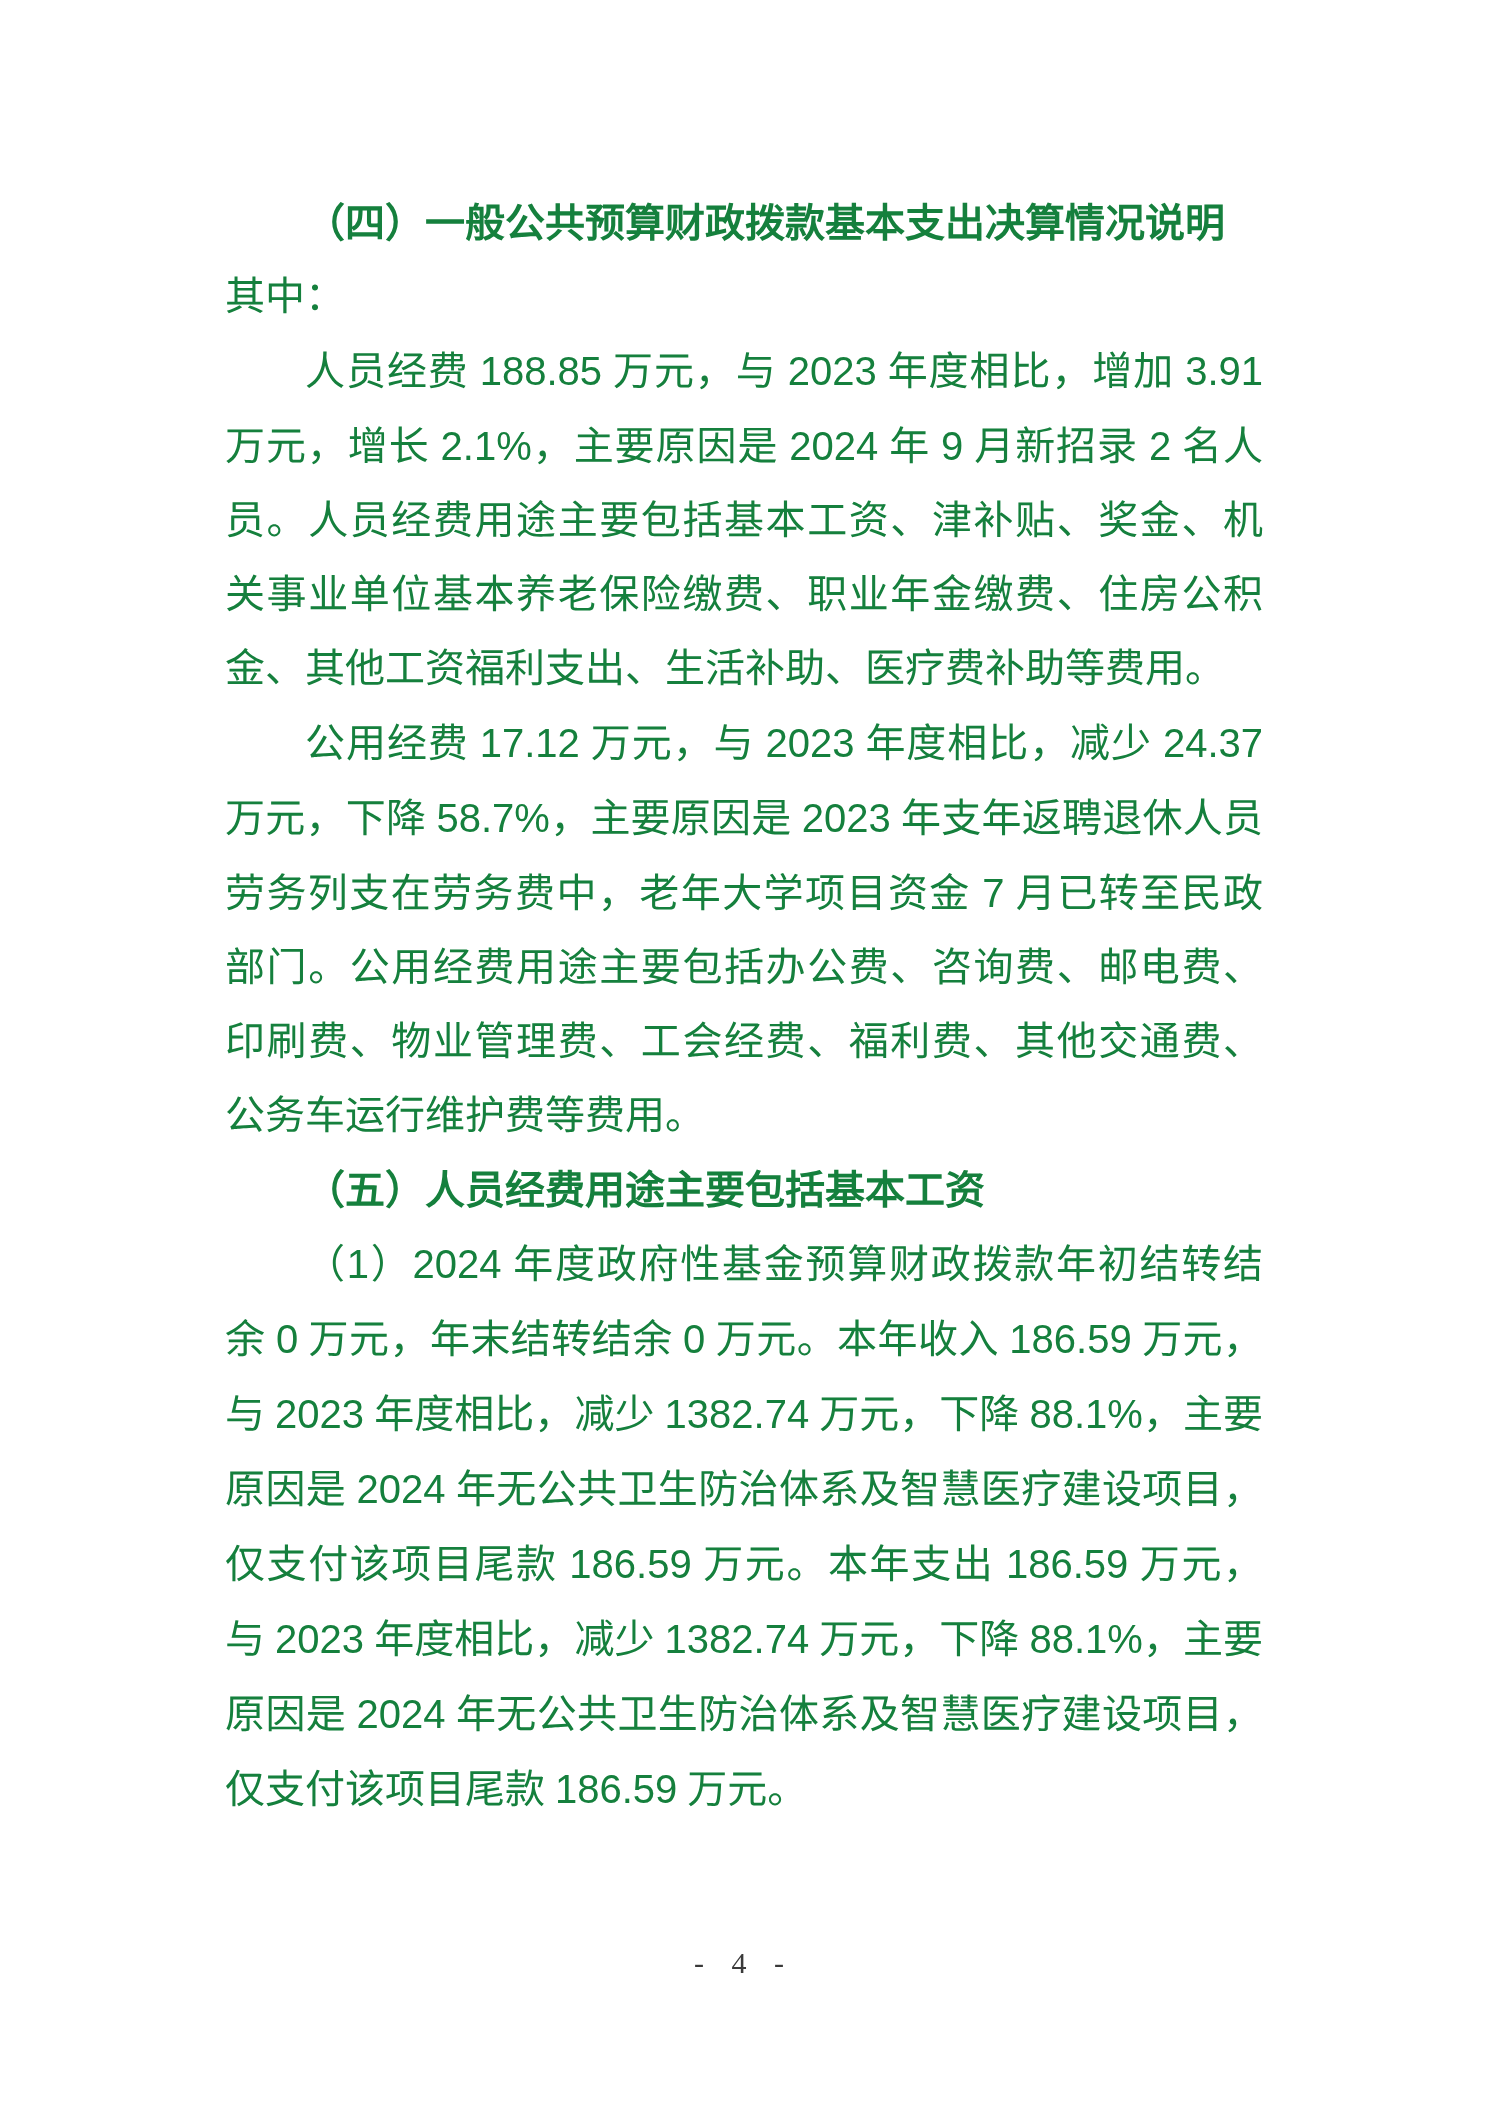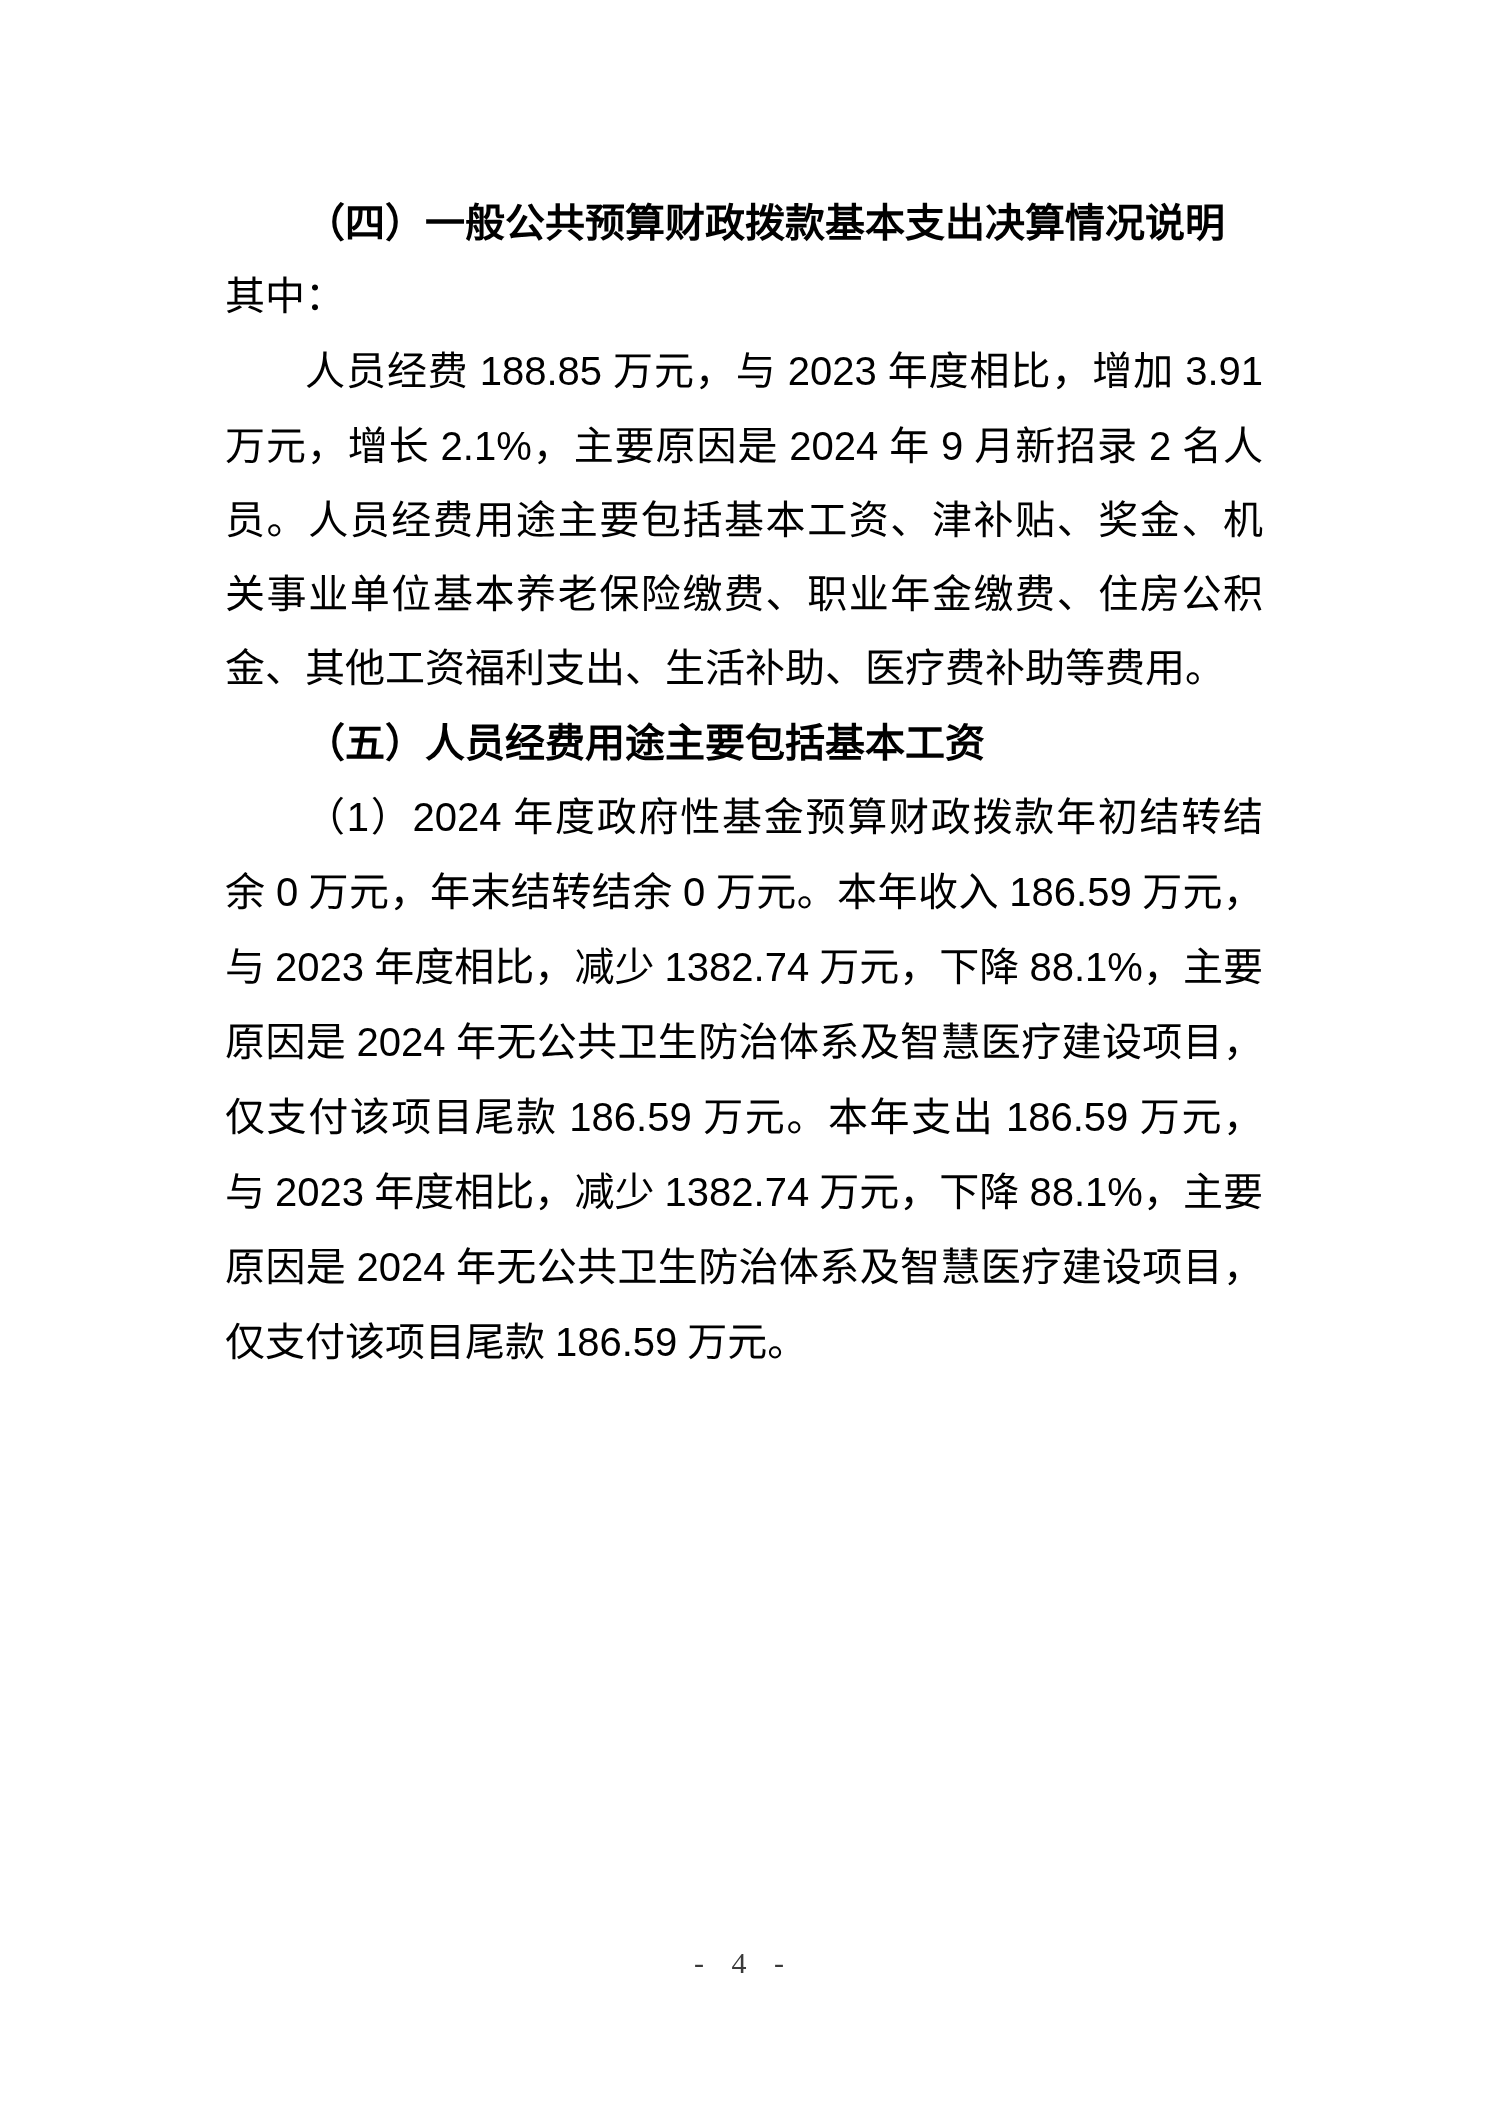--- a/index.html
+++ b/index.html
@@ -23,21 +23,21 @@
     top: 186px;
     width: 1038px;
   }
   .para {
     margin: 0;
     font-size: 40px;
     line-height: 74px;
     text-align: justify;
     text-justify: inter-character;
     font-family: "Liberation Serif", serif;
-    color: #000000;
+    color: #15803d;
   }
   .indent { text-indent: 2em; }
   .heading {
     font-weight: 700;
     text-indent: 2em;
     font-family: "Liberation Sans", sans-serif;
   }
   .latin {
     font-family: "Liberation Sans", "DejaVu Sans", sans-serif;
   }
@@ -56,20 +56,21 @@
   }
 </style>
 </head>
 <body>
 
 <div class="page">
   <main class="content">
     <p class="para heading">（四）一般公共预算财政拨款基本支出决算情况说明</p>
     <p class="para">其中：</p>
     <p class="para indent">人员经费 <span class="latin">188.85</span> 万元，与 <span class="latin">2023</span> 年度相比，增加 <span class="latin">3.91</span> 万元，增长 <span class="latin">2.1%</span>，主要原因是 <span class="latin">2024</span> 年 <span class="latin">9</span> 月新招录 <span class="latin">2</span> 名人员。人员经费用途主要包括基本工资、津补贴、奖金、机关事业单位基本养老保险缴费、职业年金缴费、住房公积金、其他工资福利支出、生活补助、医疗费补助等费用。</p>
+    <p class="para indent">公用经费 <span class="latin">17.12</span> 万元，与 <span class="latin">2023</span> 年度相比，减少 <span class="latin">24.37</span> 万元，下降 <span class="latin">58.7%</span>，主要原因是 <span class="latin">2023</span> 年支年返聘退休人员劳务列支在劳务费中，老年大学项目资金 <span class="latin">7</span> 月已转至民政部门。公用经费用途主要包括办公费、咨询费、邮电费、印刷费、物业管理费、工会经费、福利费、其他交通费、公务车运行维护费等费用。</p>
     <p class="para heading">（五）人员经费用途主要包括基本工资</p>
     <p class="para indent">（<span class="latin">1</span>）<span class="latin">2024</span> 年度政府性基金预算财政拨款年初结转结余 <span class="latin">0</span> 万元，年末结转结余 <span class="latin">0</span> 万元。本年收入 <span class="latin">186.59</span> 万元，与 <span class="latin">2023</span> 年度相比，减少 <span class="latin">1382.74</span> 万元，下降 <span class="latin">88.1%</span>，主要原因是 <span class="latin">2024</span> 年无公共卫生防治体系及智慧医疗建设项目，仅支付该项目尾款 <span class="latin">186.59</span> 万元。本年支出 <span class="latin">186.59</span> 万元，与 <span class="latin">2023</span> 年度相比，减少 <span class="latin">1382.74</span> 万元，下降 <span class="latin">88.1%</span>，主要原因是 <span class="latin">2024</span> 年无公共卫生防治体系及智慧医疗建设项目，仅支付该项目尾款 <span class="latin">186.59</span> 万元。</p>
   </main>
 
   <footer class="page-footer">
     <span class="page-number">- 4 -</span>
   </footer>
 </div>
 
 </body></html>

